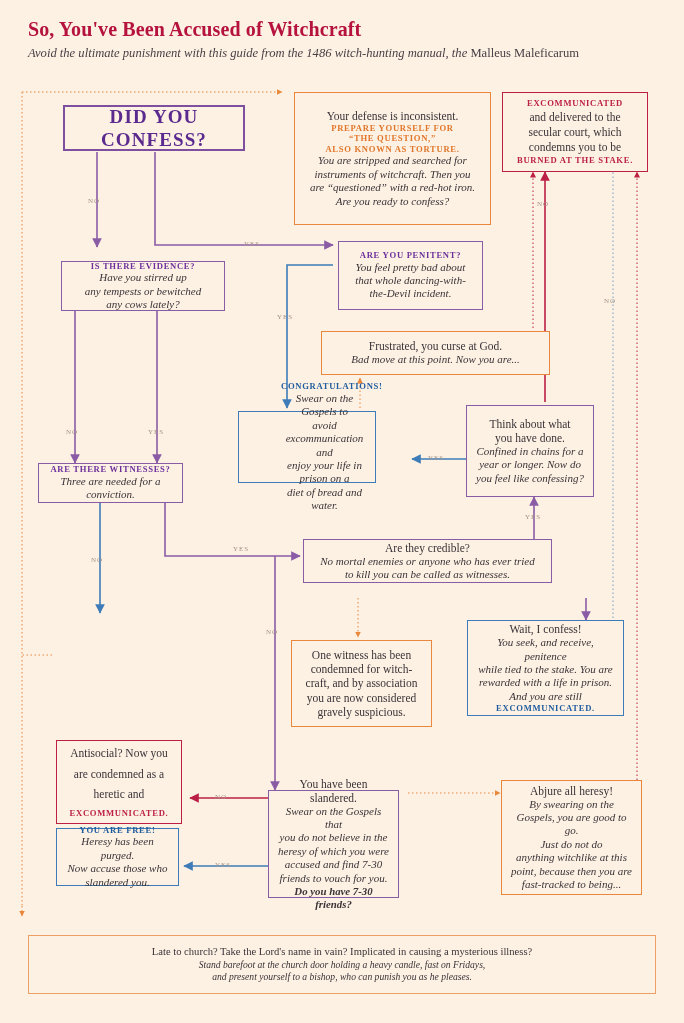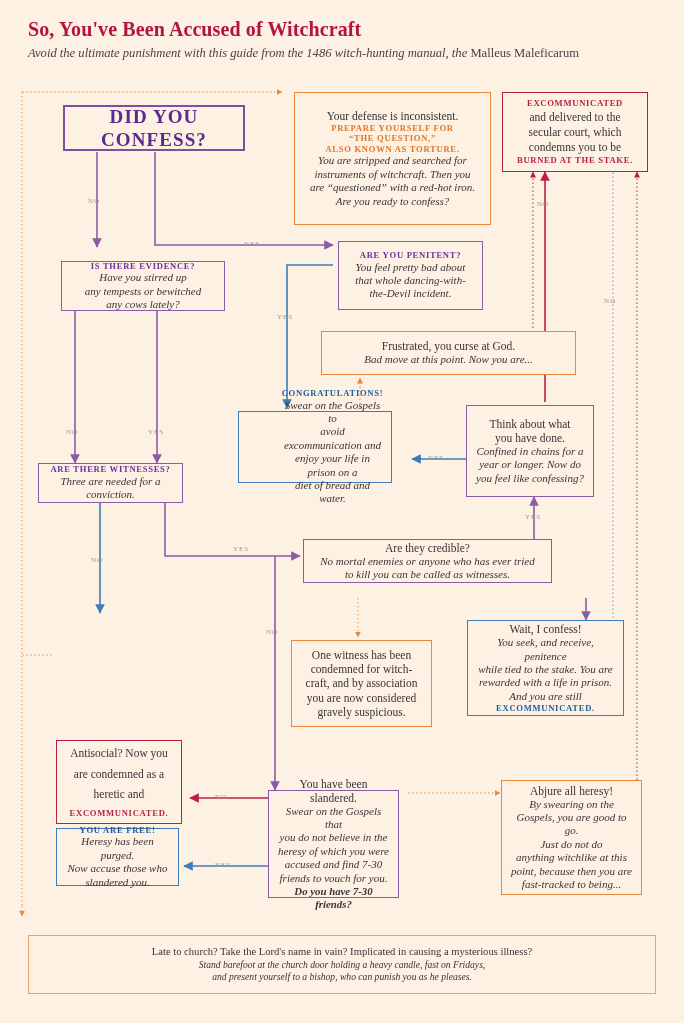--- a/index.html
+++ b/index.html
@@ -196,26 +196,26 @@
     <p class="ital">any cows lately?</p>
   </div>
 
   <div class="node purple" id="n-penitent" style="left:338px;top:241px;width:145px;height:69px;">
     <p class="cap">ARE YOU PENITENT?</p>
     <p class="ital">You feel pretty bad about</p>
     <p class="ital">that whole dancing-with-</p>
     <p class="ital">the-Devil incident.</p>
   </div>
 
-  <div class="node orange" id="n-curse" style="left:321px;top:331px;width:255px;height:44px;align-items:center;">
+  <div class="node orange" id="n-curse" style="left:321px;top:331px;width:229px;height:44px;align-items:center;">
     <p class="lead">Frustrated, you curse at God.</p>
     <p class="ital">Bad move at this point. Now you are...</p>
   </div>
 
-  <div class="node blue" id="n-congrats" style="left:238px;top:411px;width:154px;height:72px;padding-left:42px;">
+  <div class="node blue" id="n-congrats" style="left:238px;top:411px;width:138px;height:72px;padding-left:42px;">
     <p class="cap">CONGRATULATIONS!</p>
     <p class="ital">Swear on the Gospels to</p>
     <p class="ital">avoid excommunication and</p>
     <p class="ital">enjoy your life in prison on a</p>
     <p class="ital">diet of bread and water.</p>
   </div>
 
   <div class="node purple" id="n-think" style="left:466px;top:405px;width:128px;height:92px;">
     <p class="lead">Think about what</p>
     <p class="lead">you have done.</p>

